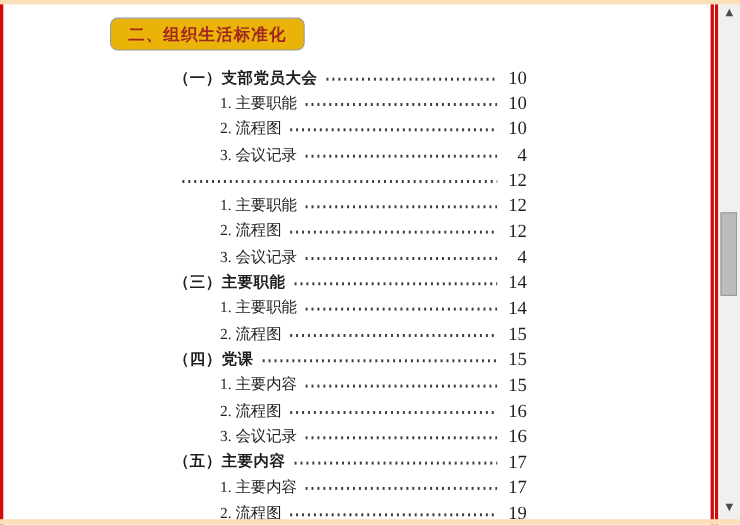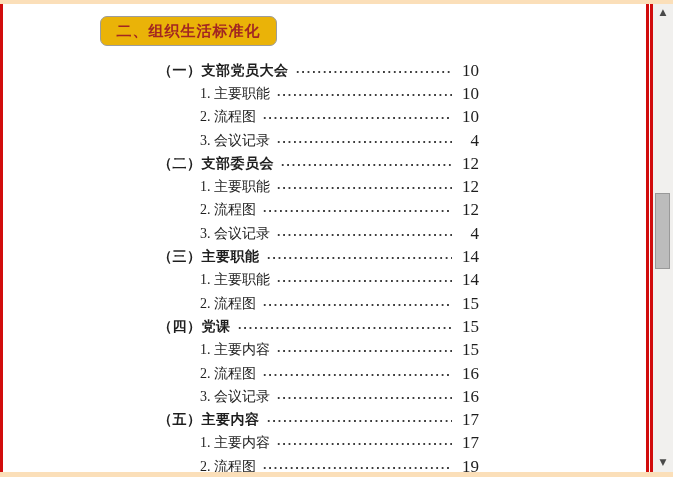--- a/index.html
+++ b/index.html
@@ -92,21 +92,20 @@
           <span class="toc-label">2. 流程图</span>
           <span class="dots"></span>
           <span class="toc-page">10</span>
         </div>
         <div class="toc-row level2">
           <span class="toc-label">3. 会议记录</span>
           <span class="dots"></span>
           <span class="toc-page">4</span>
         </div>
         <div class="toc-row level1">
-          <span class="toc-label">（二）支部委员会</span>
           <span class="dots"></span>
           <span class="toc-page">12</span>
         </div>
         <div class="toc-row level2">
           <span class="toc-label">1. 主要职能</span>
           <span class="dots"></span>
           <span class="toc-page">12</span>
         </div>
         <div class="toc-row level2">
           <span class="toc-label">2. 流程图</span>

